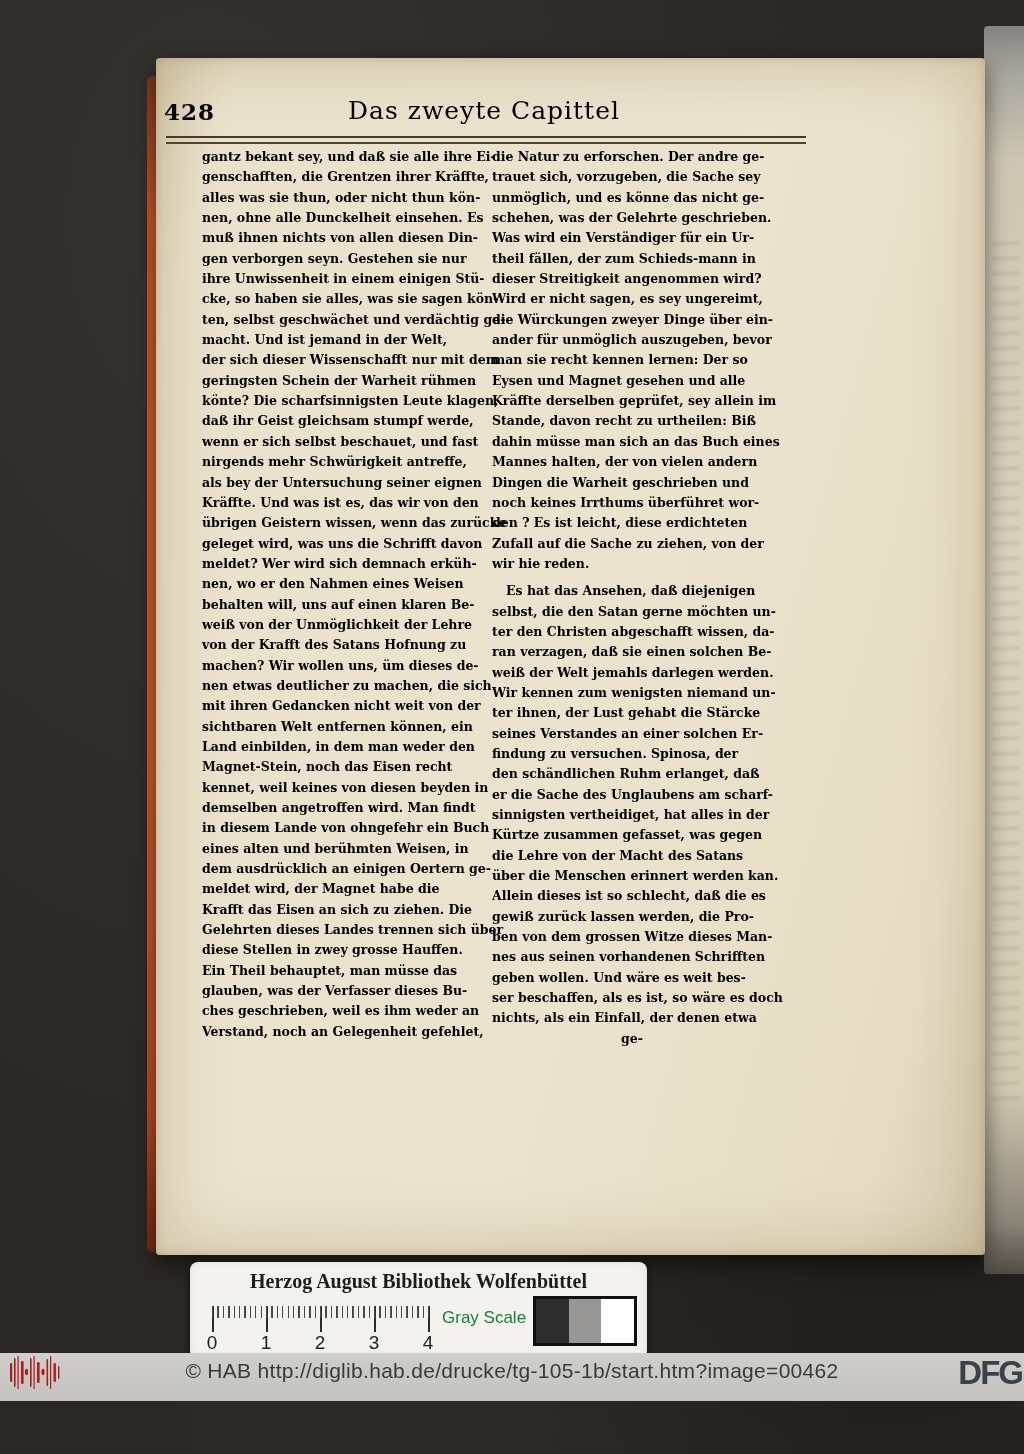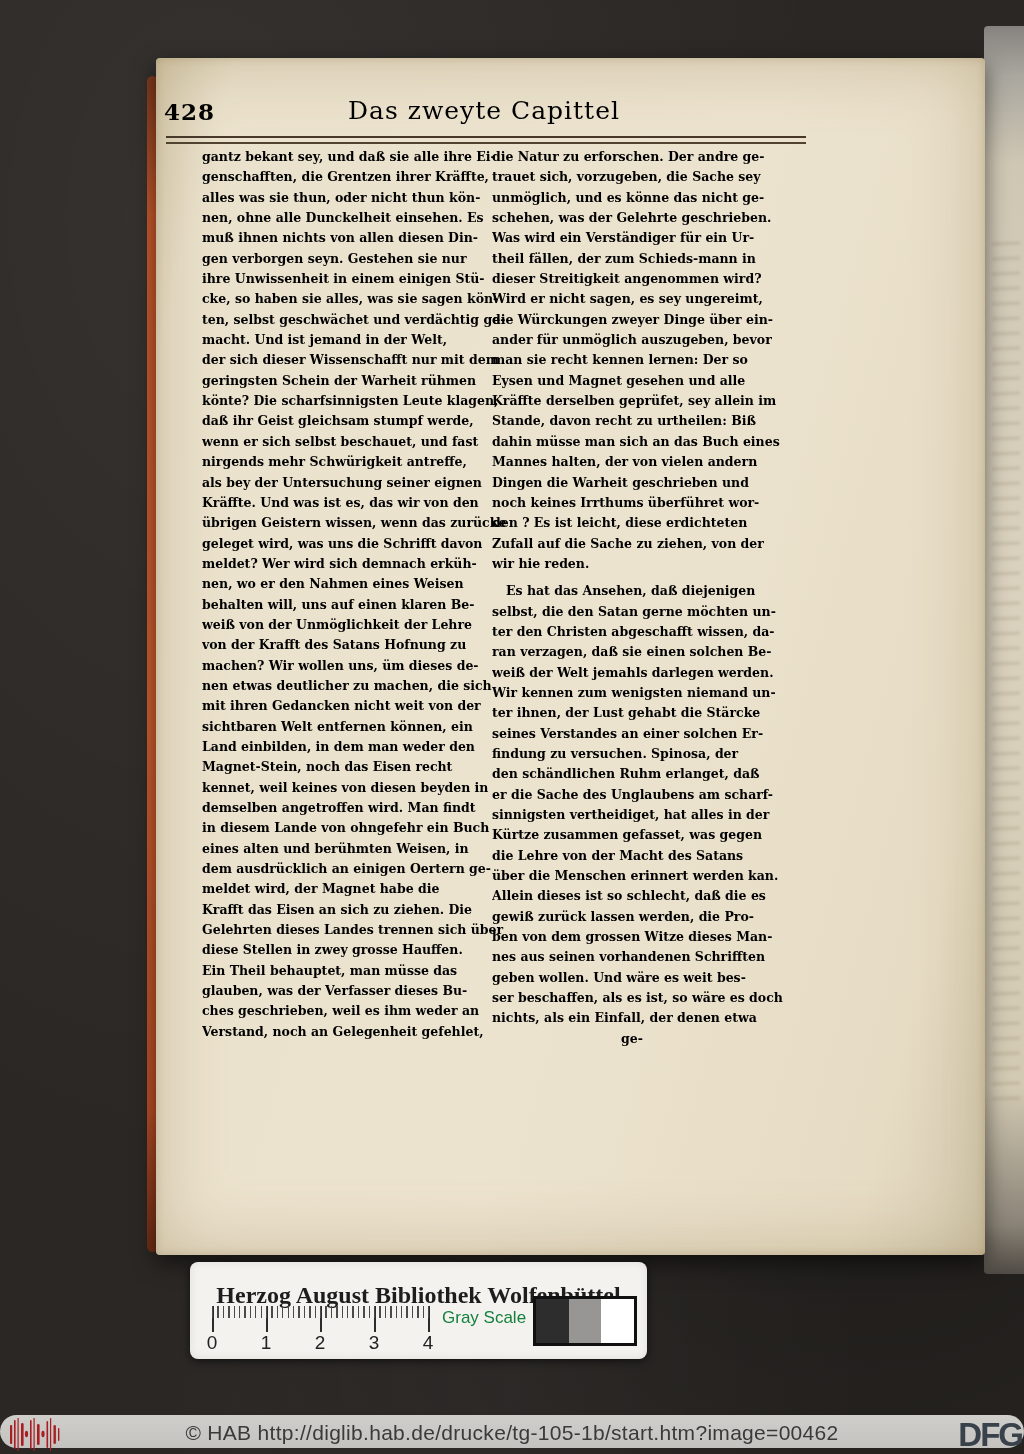--- a/index.html
+++ b/index.html
@@ -59,22 +59,22 @@
   .para2{display:block;margin-top:7px;text-indent:14px;}
   .catchword{display:block;text-align:center;padding-right:38px;}
 
   
   .card{
     position:absolute;left:190px;top:1262px;width:457px;height:97px;
     background:#f3f2ee;border-radius:8px;
     box-shadow:0 2px 8px rgba(0,0,0,.6), inset 0 0 10px rgba(0,0,0,.08);
   }
   .card-title{
-    position:absolute;left:0;top:20px;width:100%;text-align:center;
-    font-family:"Liberation Serif", serif;font-weight:bold;font-size:24px;color:#1d1d1d;
+    position:absolute;left:0;top:8px;width:100%;text-align:center;
+    font-family:"Liberation Serif", serif;font-weight:bold;font-size:20px;color:#1d1d1d;
   }
   .ruler{position:absolute;left:22px;top:44px;width:219px;height:26px;}
   .ruler-minor{position:absolute;left:0;top:0;width:100%;height:12px;
     background:repeating-linear-gradient(90deg,#4a4a4a 0 1.3px,transparent 1.3px 5.4px);}
   .ruler-major{position:absolute;left:0;top:0;width:100%;height:26px;
     background:repeating-linear-gradient(90deg,#2c2c2c 0 2px,transparent 2px 54px);}
   .ruler-num{
     position:absolute;top:70px;width:20px;text-align:center;
     font-family:"Liberation Sans", sans-serif;font-size:19px;color:#222;
   }
@@ -83,23 +83,22 @@
     font-family:"Liberation Sans", sans-serif;font-size:17px;color:#15803d;
   }
   .patches{
     position:absolute;left:343px;top:34px;width:98px;height:44px;
     border:3px solid #101010;display:flex;background:#fff;
   }
   .patch{flex:1 1 0;}
 
   
   .footer{
-    position:absolute;left:0;top:1415px;width:1024px;height:33px;
+    position:absolute;left:0;top:1353px;width:1024px;height:48px;
     background:linear-gradient(180deg,#cfcecb,#c3c2bf);
-    border-radius:19px;
   }
   .hab-logo{position:absolute;left:8px;top:3px;}
   .copyright{
     position:absolute;left:0;top:6px;width:1024px;text-align:center;
     font-family:"Liberation Sans", sans-serif;font-size:21px;color:#3a3a3a;letter-spacing:.3px;
   }
   .dfg{
     position:absolute;right:2px;top:1px;
     font-family:"Liberation Sans", sans-serif;font-weight:bold;font-size:33px;
     letter-spacing:-2px;color:#39424b;margin-left:41px;

